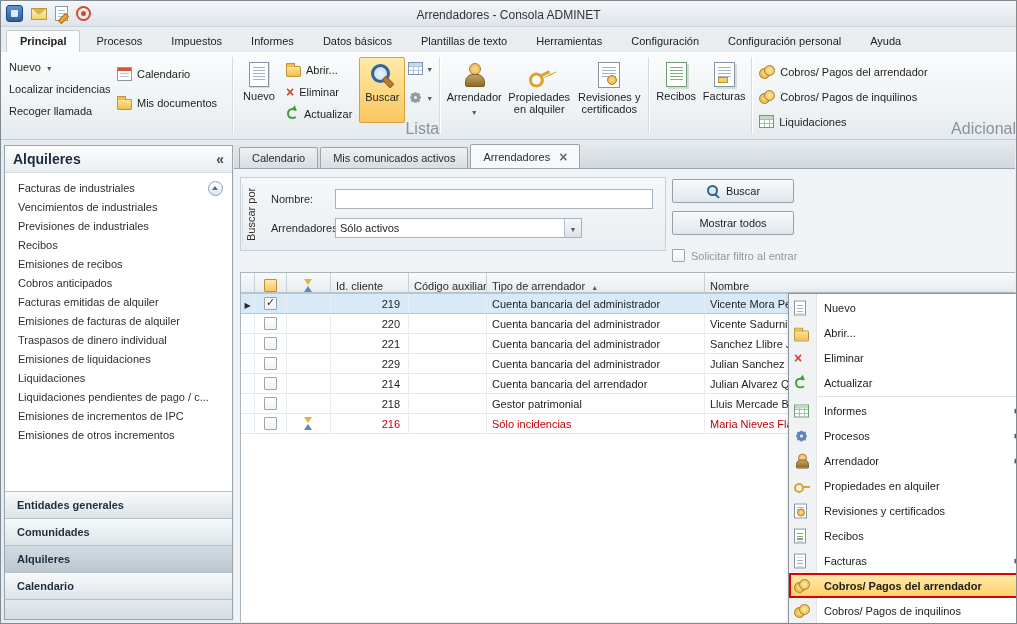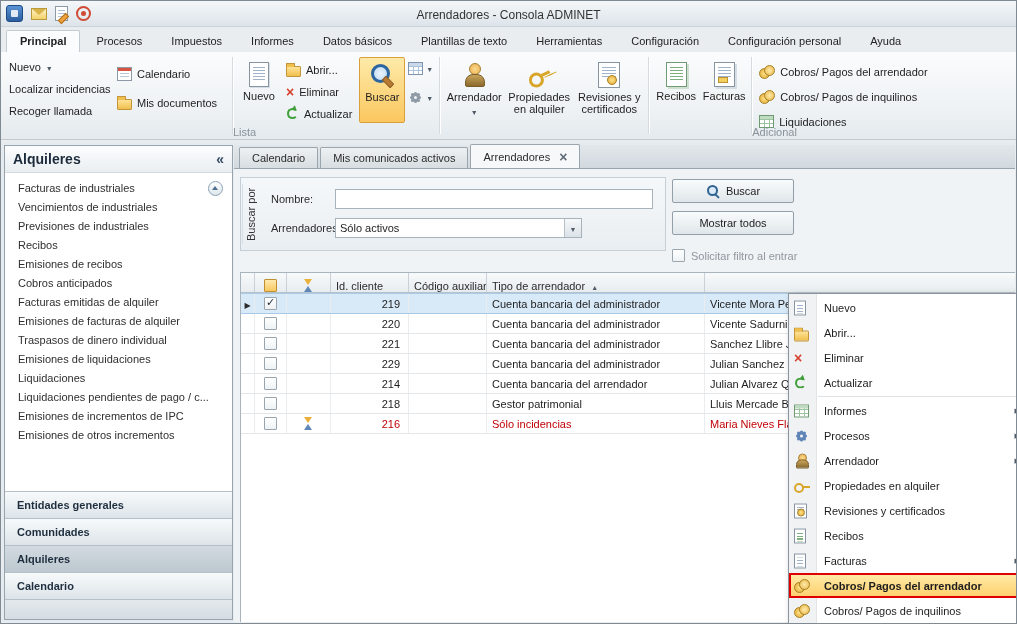--- a/index.html
+++ b/index.html
@@ -13,21 +13,21 @@
   .wtitle { position:absolute; left:0; right:0; top:7px; text-align:center; font-size:12px; color:#333; }
 
   
   .ribbon-tabs { display:flex; align-items:flex-end; height:25px; padding-left:5px; background:#e9edf0; gap:3px; }
   .rtab { padding:4px 13px 5px; color:#222; white-space:nowrap; cursor:default; }
   .rtab.active { background:#fbfcfd; border:1px solid #c4cbd1; border-bottom:none; border-radius:2px 2px 0 0;font-weight:bold; }
 
   
   .ribbon-body { position:relative; height:88px; background:linear-gradient(#fbfcfd,#eef2f4 65%,#e4eaee); border-bottom:1px solid #c2c9cf; display:flex; }
   .rgroup { position:relative; height:100%; padding:5px 3px 14px; }
-  .glabel { position:absolute; bottom:1px; left:0; right:0; text-align:left; font-size:11px; color:#8b939a; }
+  .glabel { position:absolute; bottom:1px; left:0; right:0; text-align:right; font-size:16px; color:#8b939a; }
   .vsep { width:1px; background:#d6dbdf; margin:5px 0; box-shadow:1px 0 0 #ffffff; flex:none; }
 
   .g-quick { width:231px; }
   .qcol1 { position:absolute; left:8px; top:9px; display:flex; flex-direction:column; gap:10px; }
   .qcol2 { position:absolute; left:116px; top:15px; display:flex; flex-direction:column; gap:15px; }
   .qcmd { display:flex; align-items:center; gap:5px; white-space:nowrap; cursor:default; }
 
   .gl-row { display:flex; align-items:flex-start; height:100%; }
   .bigbtn { display:flex; flex-direction:column; align-items:center; justify-content:flex-start; gap:3px; width:46px; padding-top:4px; height:66px; border:1px solid transparent; border-radius:2px; text-align:center; cursor:default; }
   .bigbtn .bl { line-height:12px; }
@@ -433,20 +433,23 @@
           <div class="hcell c-id">
               <span>Id. cliente</span>
             </div>
           <div class="hcell c-aux">
               <span>Código auxiliar</span>
             </div>
           <div class="hcell c-tipo">
               <span>Tipo de arrendador</span>
               <span class="sort-asc"></span>
             </div>
+          <div class="hcell c-nom">
+              <span>Nombre</span>
+            </div>
         </div>
 
         <div class="grow selected">
           <div class="gcell c-ind">
               <span class="row-arrow"></span>
             </div>
           <div class="gcell c-chk">
               <span class="cbx checked"></span>
             </div>
           <div class="gcell c-ico"></div>

